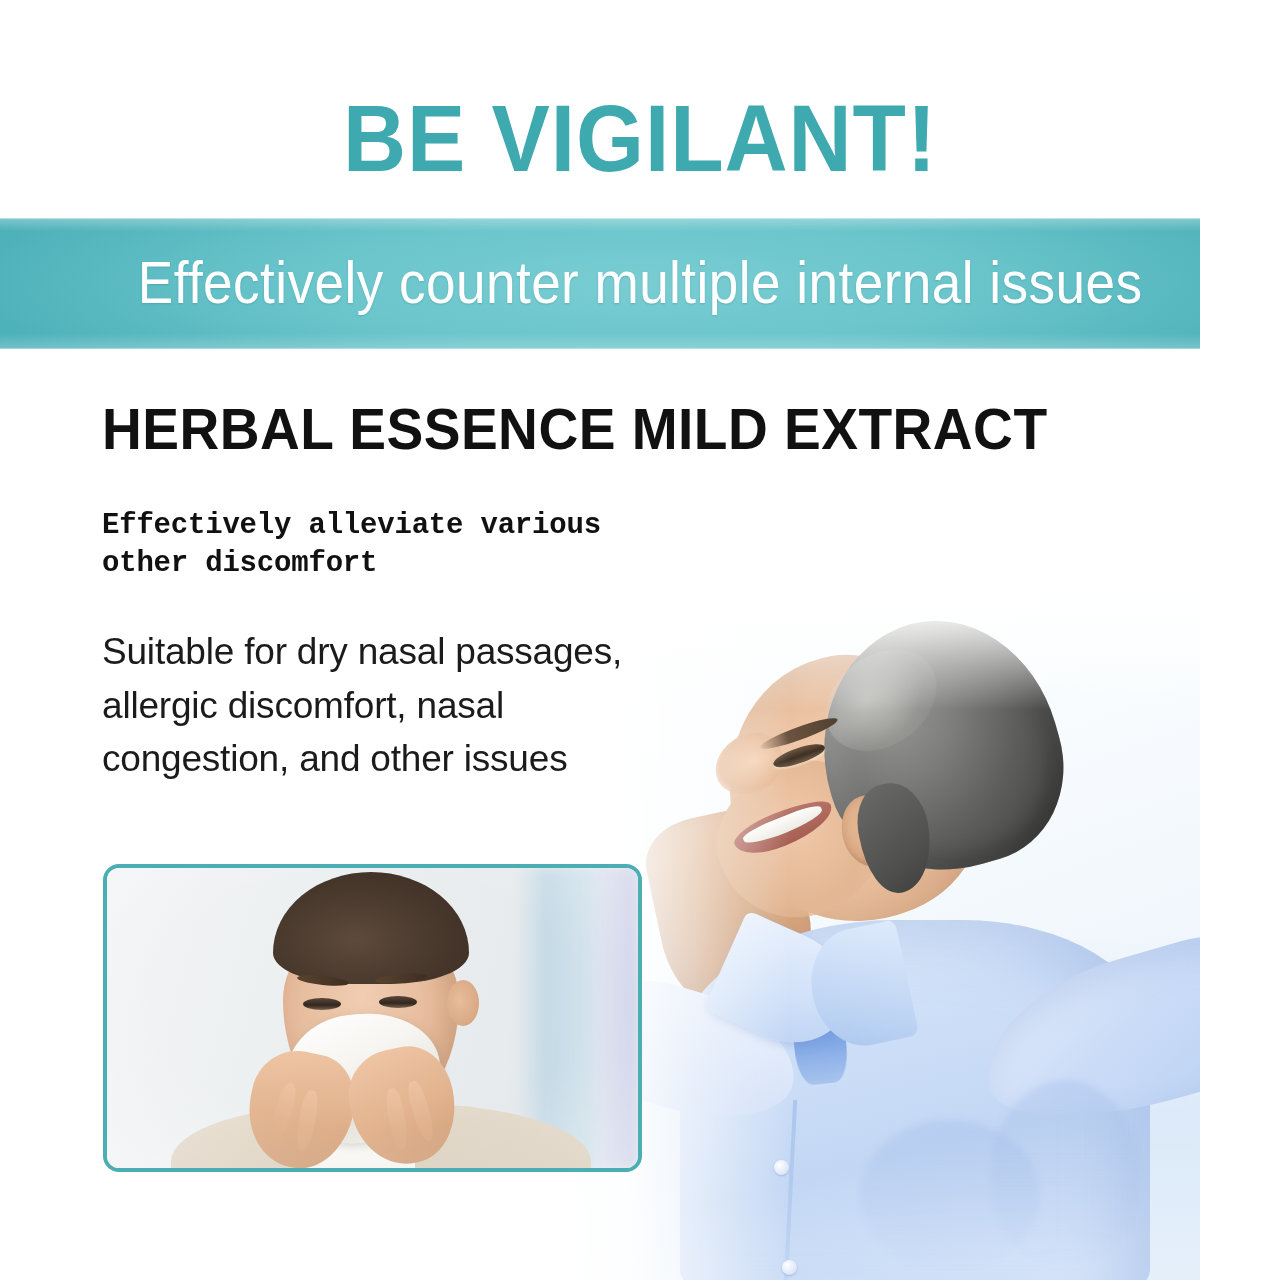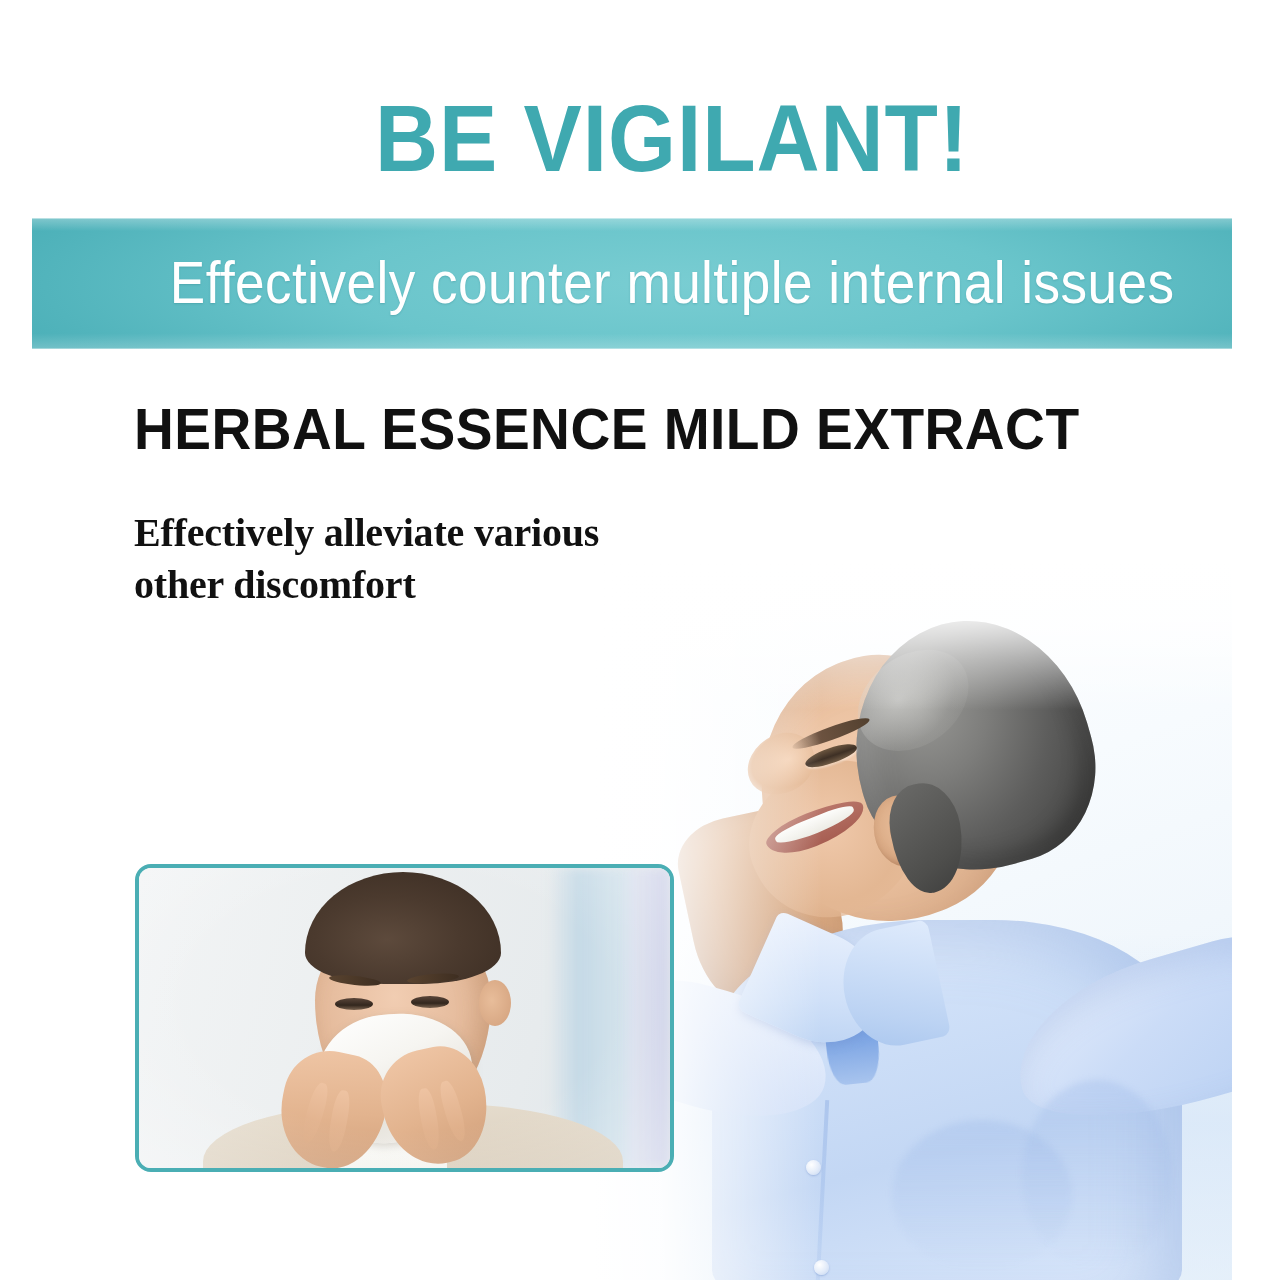--- a/index.html
+++ b/index.html
@@ -8,21 +8,20 @@
     padding: 0;
     background: #ffffff;
   }
   .page {
     position: relative;
     width: 1200px;
     height: 1280px;
     background: #ffffff;
     overflow: hidden;
     font-family: "Liberation Sans", sans-serif;
-    margin-left: 32px;
   }
 
   
   .hero-photo {
     position: absolute;
     left: 560px;
     top: 560px;
     width: 720px;
     height: 720px;
     overflow: hidden;
@@ -350,23 +349,23 @@
     letter-spacing: .5px;
     transform: scaleX(.95);
     transform-origin: left center;
     white-space: nowrap;
     margin: 0;
   }
   .subheading {
     margin: 0;
     padding-top: 46px;
     color: #111111;
-    font-family: Liberation Serif, serif;
+    font-family: Liberation Mono, monospace;
     font-weight: bold;
-    font-size: 40px;
+    font-size: 29px;
     line-height: 1.32;
     letter-spacing: -.2px;
   }
   .body-text {
     margin: 0;
     padding-top: 42px;
     color: #1b1b1b;
     font-family: "Liberation Sans", sans-serif;
     font-weight: normal;
     font-size: 37px;
@@ -543,20 +542,25 @@
   </div>
 
   <div class="content">
     <h1 class="heading">HERBAL ESSENCE MILD EXTRACT</h1>
 
     <div class="subheading">
       <div>Effectively alleviate various</div>
       <div>other discomfort</div>
     </div>
 
+    <div class="body-text">
+      <div>Suitable for dry nasal passages,</div>
+      <div>allergic discomfort, nasal</div>
+      <div>congestion, and other issues</div>
+    </div>
   </div>
 
   <div class="inset">
     <div class="bg"></div>
     <div class="curtain"></div>
     <div class="curtain2"></div>
 
     <div class="in-body"></div>
     <div class="in-shirt"></div>
 

